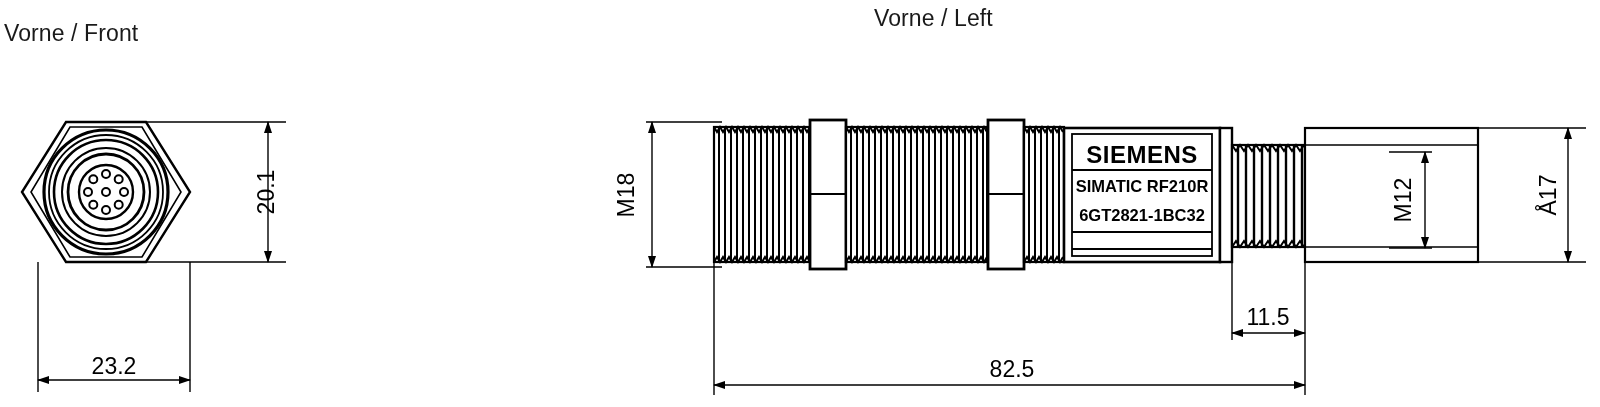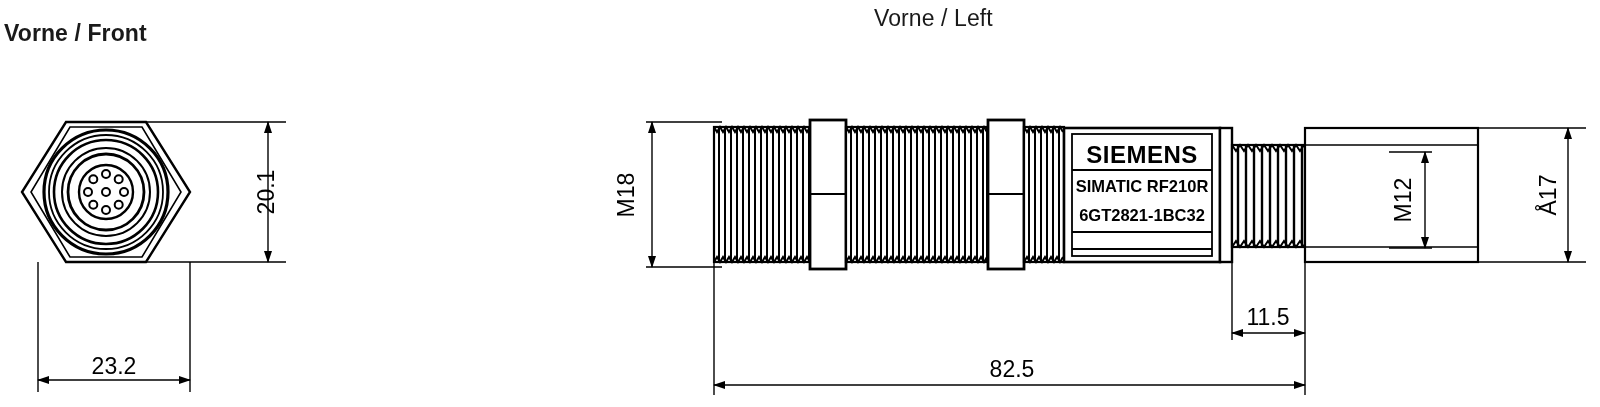--- a/index.html
+++ b/index.html
@@ -16,21 +16,21 @@
     color: #000000;
   }
   .view-title {
     position: absolute;
     font-size: 23px;
     font-weight: 400;
     color: #1a1a1a;
     white-space: nowrap;
     letter-spacing: 0.1px;
   }
-  #title-front { left: 4px;  top: 20px; font-weight: bold; }
+  #title-front { left: 4px;  top: 20px; }
   #title-left  { left: 874px; top: 5px;  }
 
   svg.drawing {
     position: absolute;
     left: 0;
     top: 0;
     width: 1600px;
     height: 407px;
   }
   text.dimtext {

